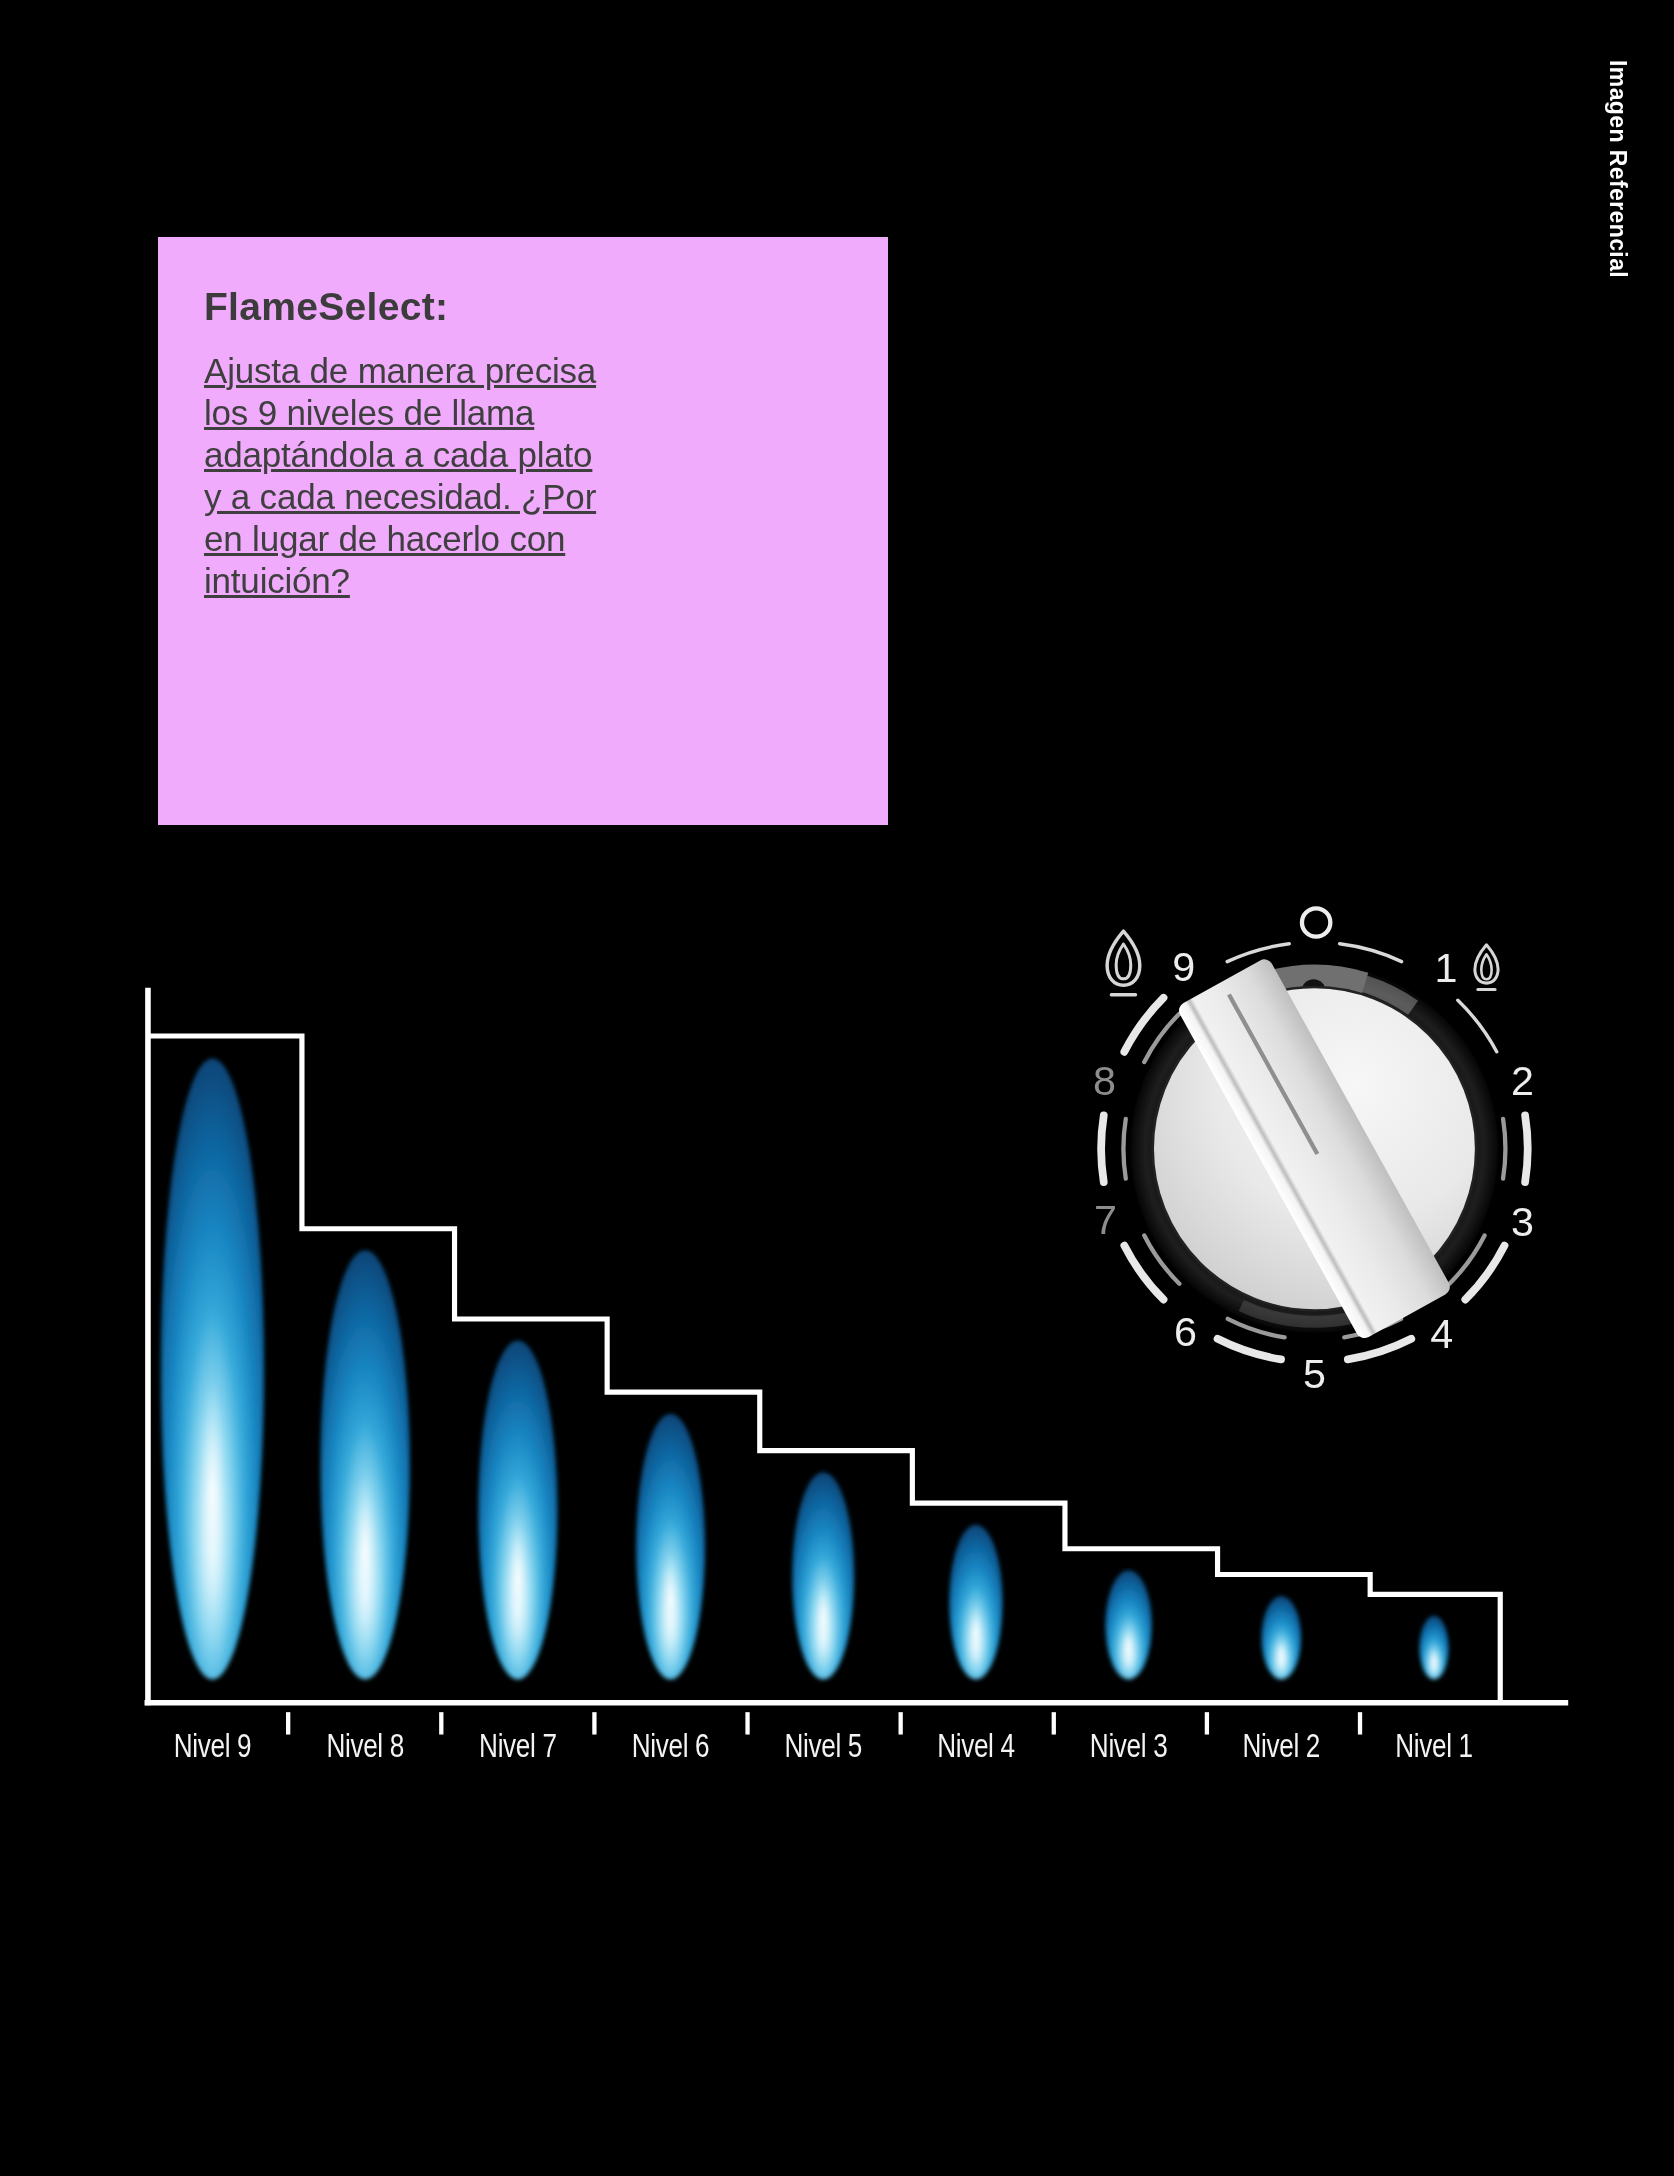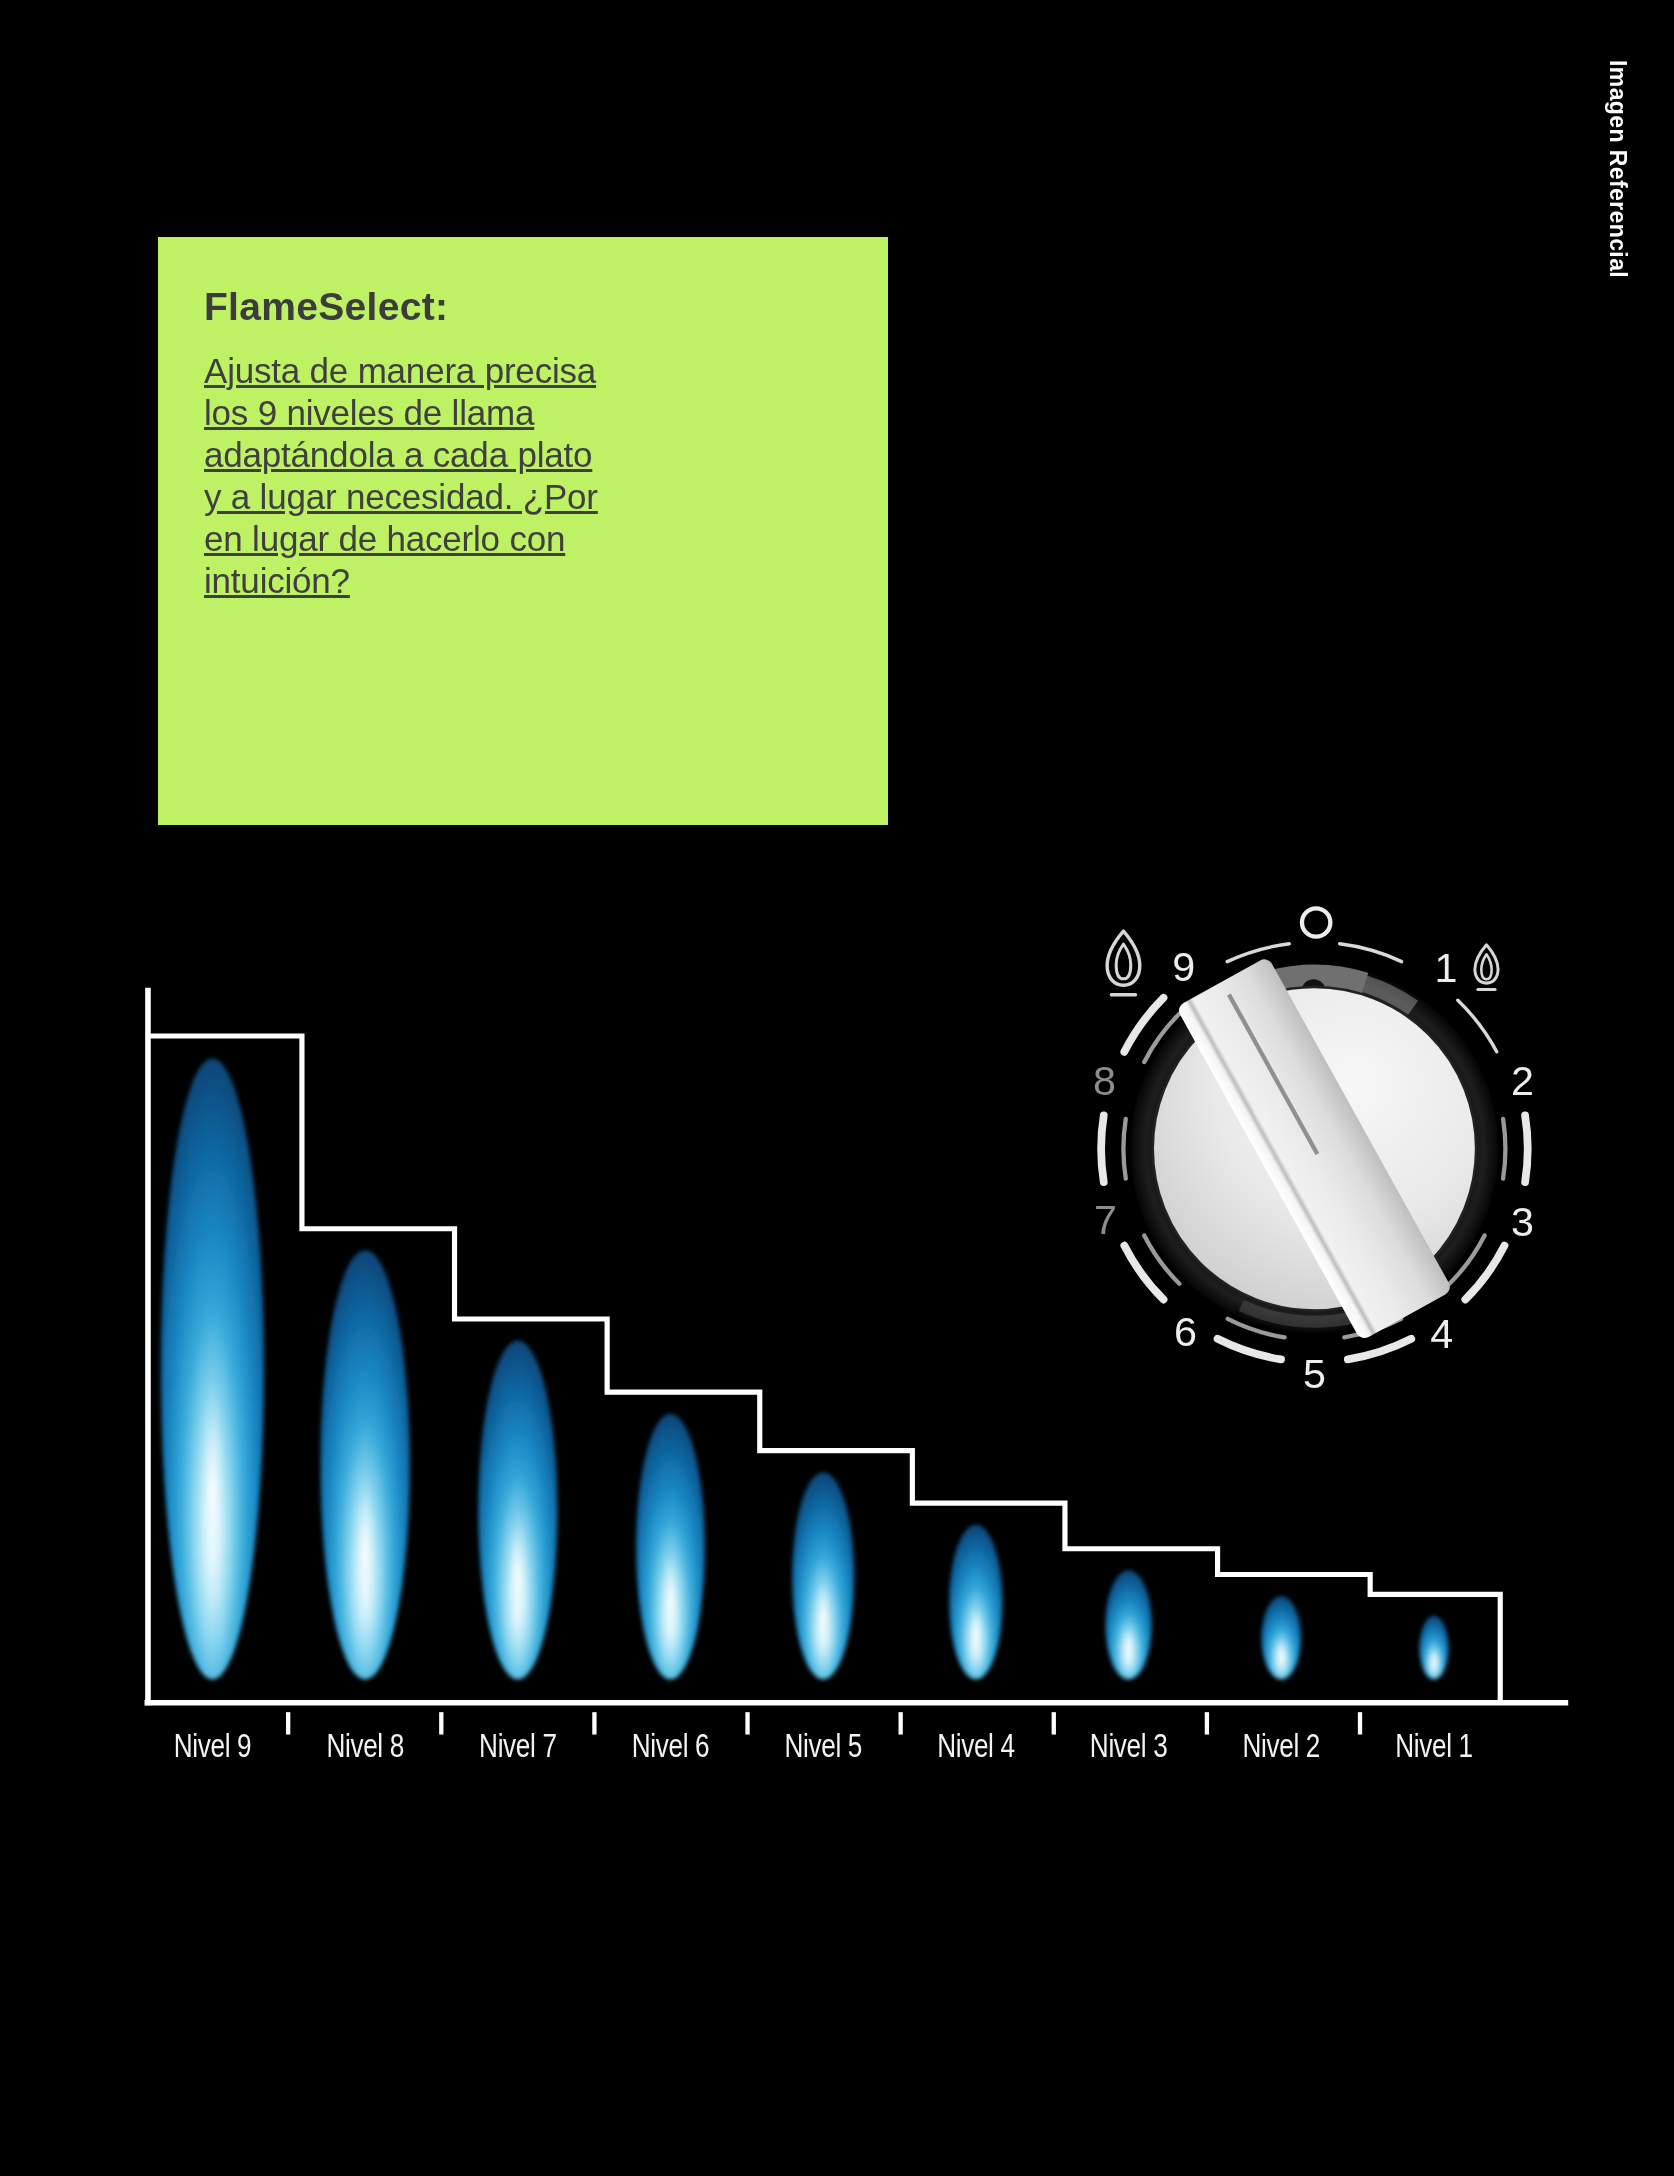--- a/index.html
+++ b/index.html
@@ -16,21 +16,21 @@
     writing-mode:vertical-rl;
     color:#ffffff;
     font-size:23px;
     font-weight:700;
     letter-spacing:0.4px;
   }
   .card{
     position:absolute;
     left:158px; top:237px;
     width:730px; height:588px;
-    background:#bef264;
+    background:#f0abfc;
     box-sizing:border-box;
     padding:48px 30px 0 46px;
   }
   .card h1{
     margin:0;
     font-size:39px;
     font-weight:700;
     color:#3c3c3c;
     letter-spacing:0.3px;
   }
@@ -51,21 +51,21 @@
 <body>
 
 <div class="side-note">Imagen Referencial</div>
 
 <div class="card">
   <h1>FlameSelect:</h1>
   <div class="body">
     <div>Ajusta de manera precisa</div>
     <div>los 9 niveles de llama</div>
     <div>adaptándola a cada plato</div>
-    <div>y a lugar necesidad. ¿Por</div>
+    <div>y a cada necesidad. ¿Por</div>
     <div>en lugar de hacerlo con</div>
     <div>intuición?</div>
   </div>
 </div>
 
 <svg id="scene" width="1674" height="2177" viewBox="0 0 1946 2530">
   <defs>
     <radialGradient id="flameGrad" cx="0.5" cy="0.62" r="0.78" fx="0.5" fy="0.8">
       <stop offset="0" stop-color="#f2fbfe"></stop>
       <stop offset="0.10" stop-color="#c9edf9"></stop>

